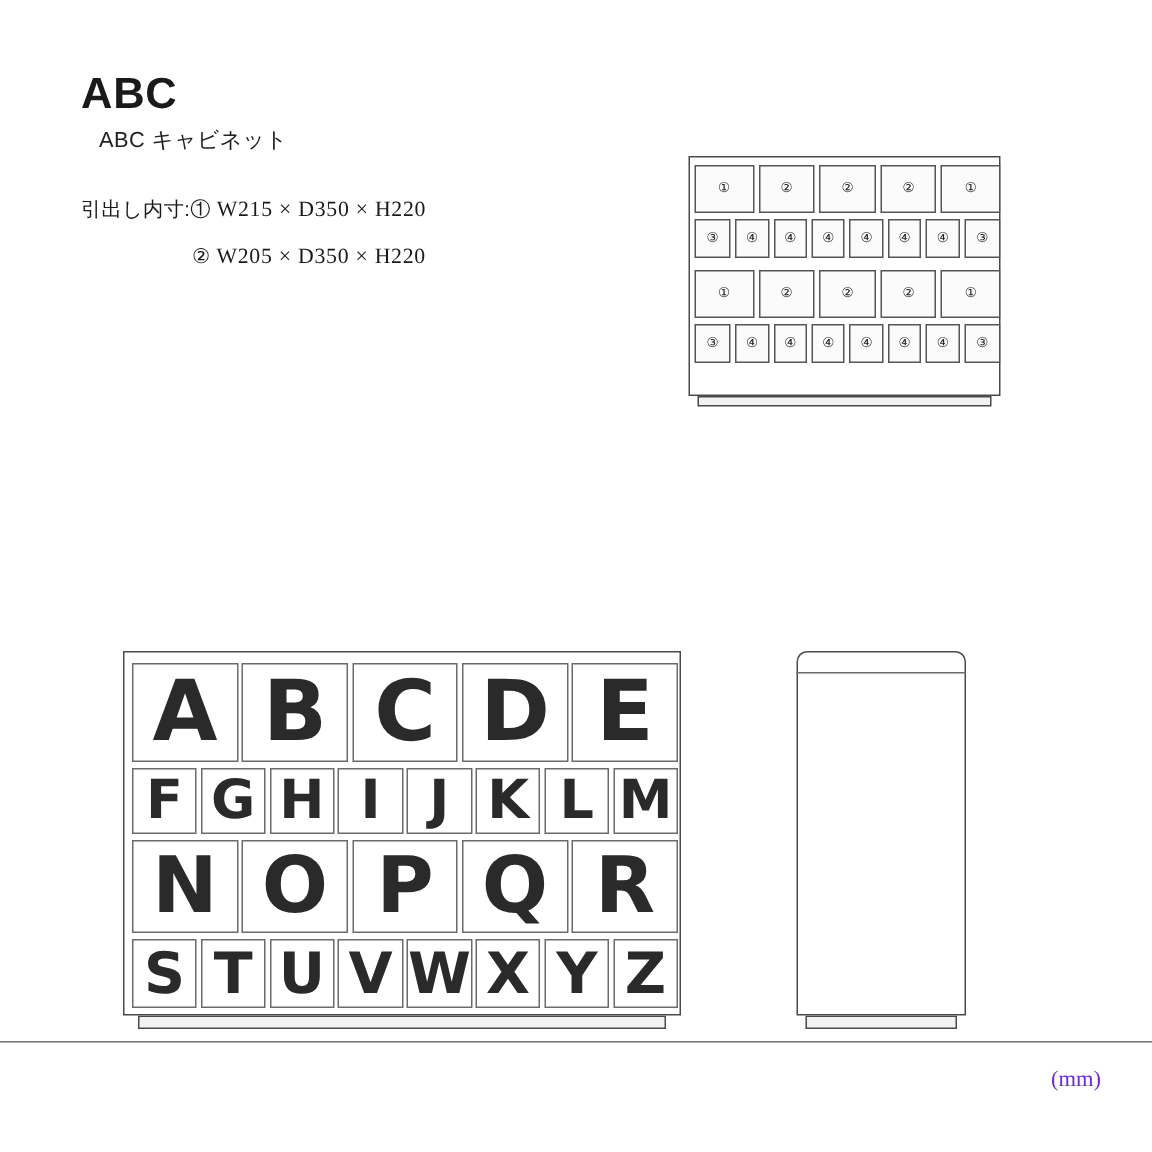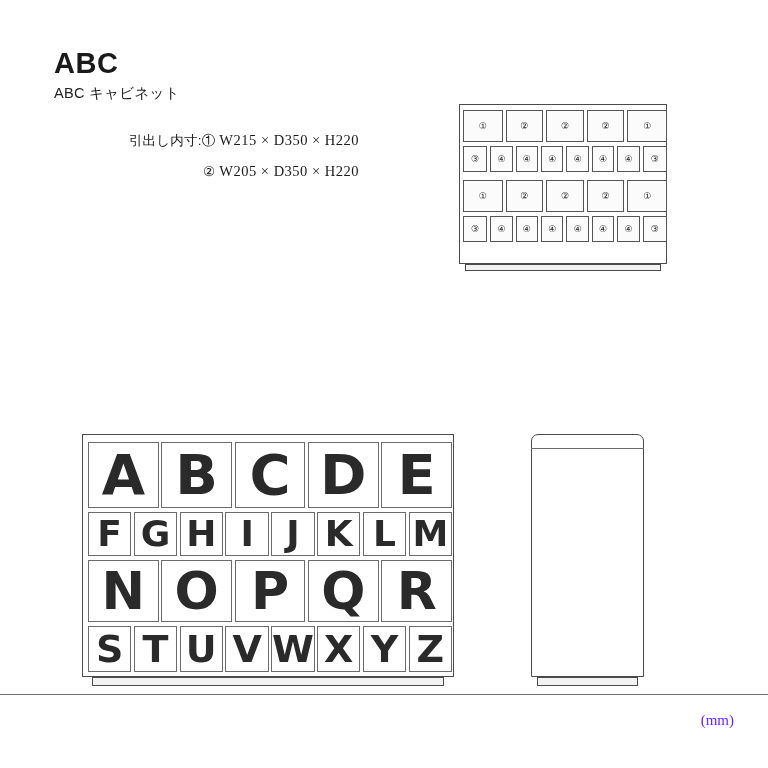--- a/index.html
+++ b/index.html
@@ -27,37 +27,36 @@
     font-size: 29px;
     font-weight: bold;
     letter-spacing: 0.5px;
     line-height: 1.1;
     margin: 0 0 4px 0;
   }
   .product-name {
     font-size: 14.5px;
     font-weight: normal;
     letter-spacing: 0.3px;
-    margin: 0 0 22px 0;
+    margin: 0 0 22px 12px;
     color: #222;
   }
   .dimension-line {
     font-family: "Liberation Serif", serif;
     font-size: 19px;
     letter-spacing: 0.6px;
     margin: 0 0 26px 0;
   }
   .drawer-spec {
     font-size: 13.5px;
     line-height: 2.15;
     letter-spacing: 0.2px;
   }
   .drawer-spec .row {
     white-space: nowrap;
-    text-align: center;
   }
   .drawer-spec .row.indent {
     padding-left: 74px;
   }
   .drawer-spec .serif {
     font-family: "Liberation Serif", serif;
     font-size: 14.5px;
     letter-spacing: 0.5px;
   }
 

